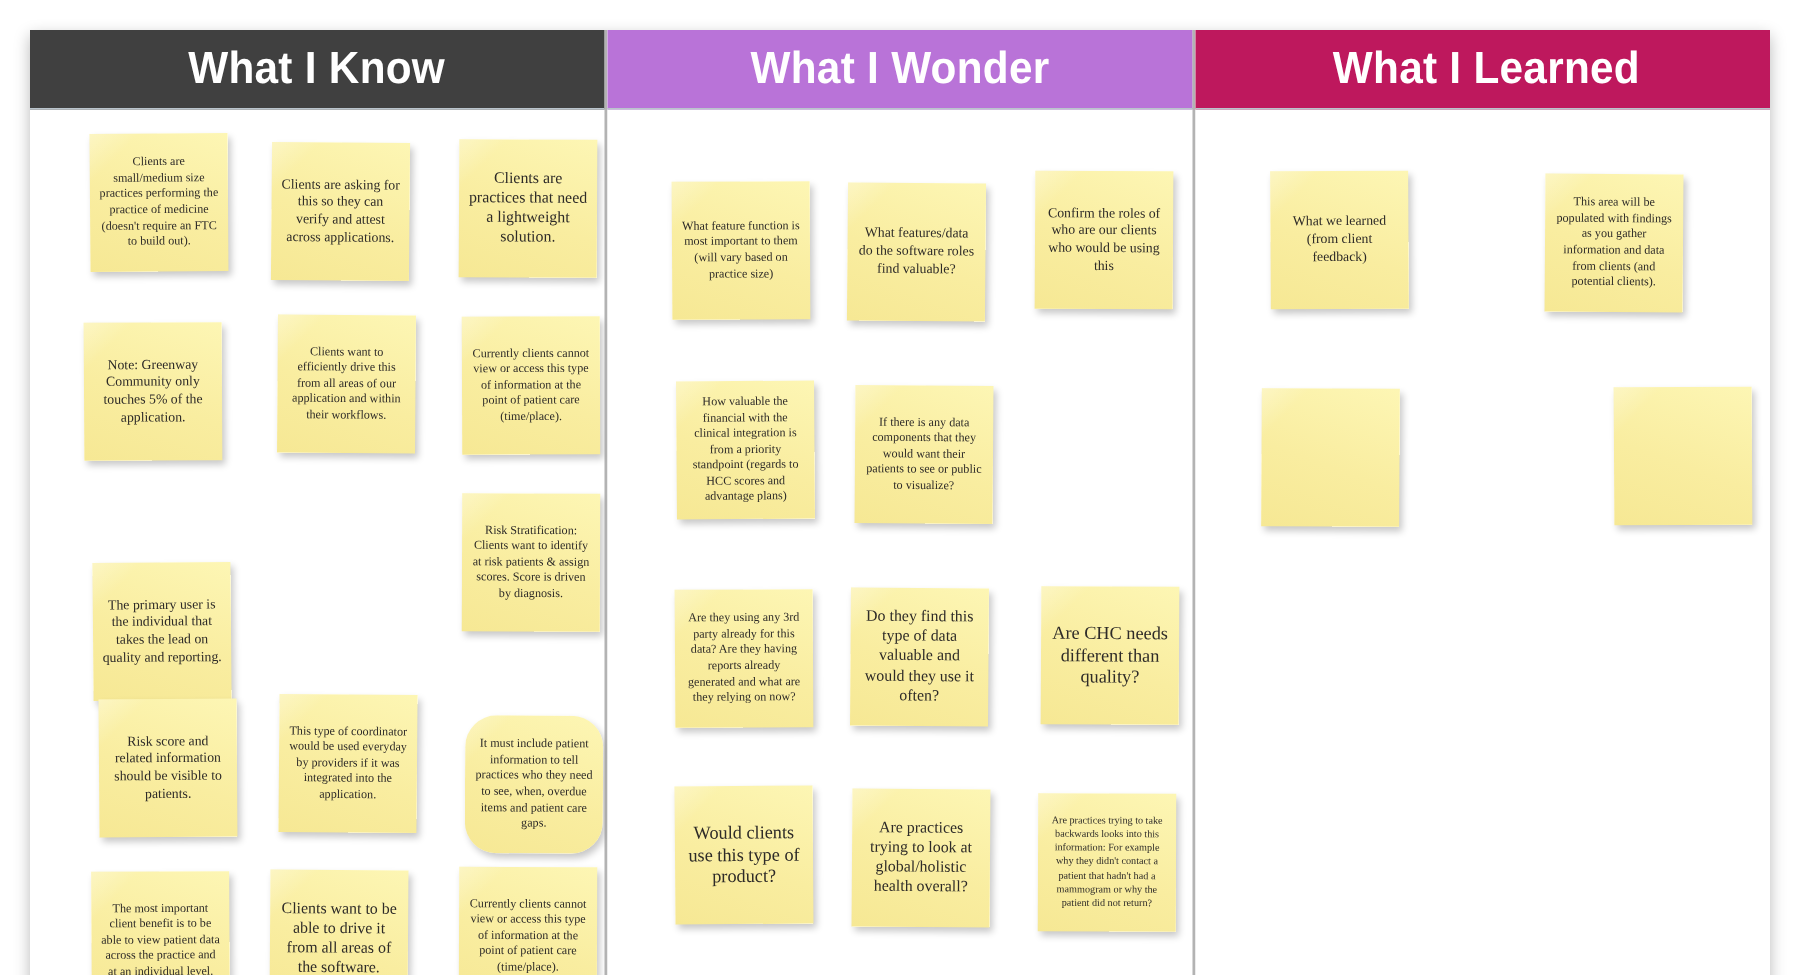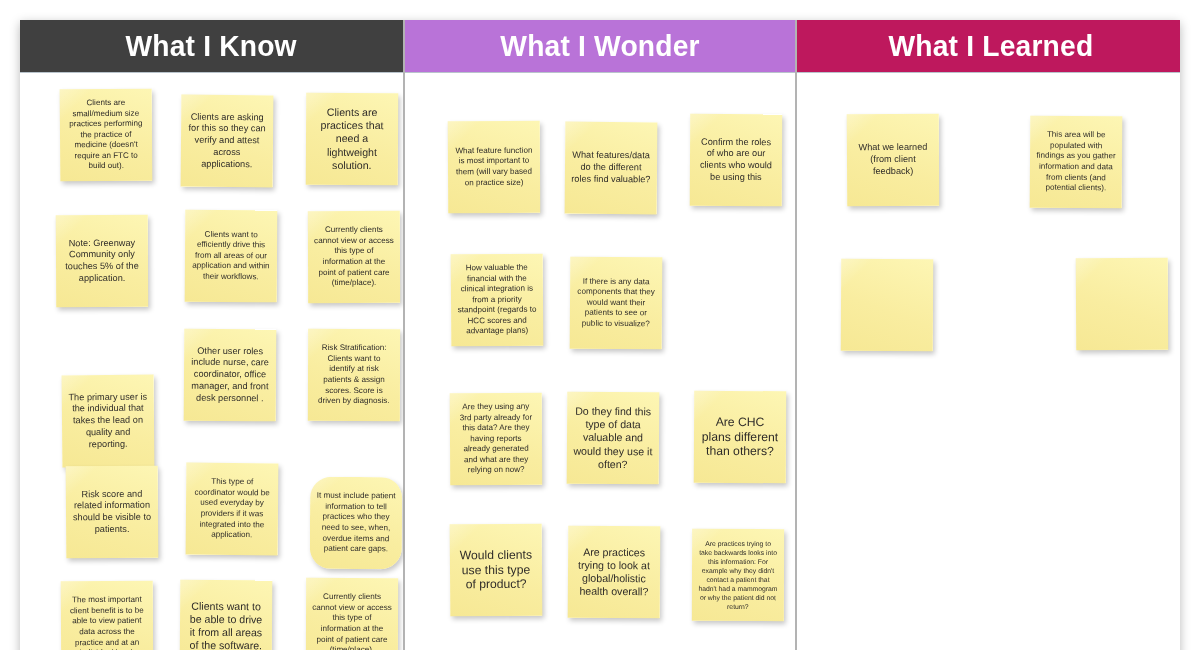--- a/index.html
+++ b/index.html
@@ -80,21 +80,21 @@
     position: absolute;
     width: 92px;
     height: 92px;
     box-sizing: border-box;
     padding: 5px 6px;
     display: flex;
     align-items: center;
     justify-content: center;
     text-align: center;
     color: #2e2b28;
-    font-family: Liberation Sans, sans-serif;
+    font-family: Liberation Serif, serif;
     background:
       linear-gradient(135deg, rgba(255,255,255,0.30) 0%, rgba(255,255,255,0.0) 18%),
       linear-gradient(200deg, #fdf6b4 0%, #f9eda0 55%, #f6e894 100%);
     box-shadow: 2px 3px 5px rgba(0,0,0,0.22);
   }
 
   .note-text {
     display: block;
     width: 100%;
     line-height: 1.16;
@@ -135,23 +135,20 @@
           </div>
           <div class="note" style="left: 165px; top: 137px; transform: rotate(0.4deg);">
             <span class="note-text fs-sm">Clients want to efficiently drive this from all areas of our application and within their workflows.</span>
           </div>
           <div class="note" style="left: 288px; top: 138px; transform: rotate(-0.2deg);">
             <span class="note-text fs-sm">Currently clients cannot view or access this type of information at the point of patient care (time/place).</span>
           </div>
           <div class="note" style="left: 42px; top: 255px; transform: rotate(-0.5deg); margin-top: 47px;">
             <span class="note-text fs-md">The primary user is the individual that takes the lead on quality and reporting.</span>
           </div>
-          <div class="note" style="left: 164px; top: 256px; transform: rotate(0.4deg);">
-            <span class="note-text fs-md">Other user roles include nurse, care coordinator, office manager, and front desk personnel .</span>
-          </div>
           <div class="note" style="left: 288px; top: 256px; transform: rotate(0.2deg);">
             <span class="note-text fs-sm">Risk Stratification: Clients want to identify at risk patients &amp; assign scores. Score is driven by diagnosis.</span>
           </div>
           <div class="note" style="left: 46px; top: 393px; transform: rotate(-0.4deg);">
             <span class="note-text fs-md">Risk score and related information should be visible to patients.</span>
           </div>
           <div class="note" style="left: 166px; top: 390px; transform: rotate(0.5deg);">
             <span class="note-text fs-sm">This type of coordinator would be used everyday by providers if it was integrated into the application.</span>
           </div>
           <div class="note" style="left: 290px; top: 404px; transform: rotate(0.3deg); border-radius: 21px;">
@@ -173,39 +170,39 @@
 
     <div class="column col-wonder">
       <div class="col-header" style="background: rgb(185, 115, 216);">
         <span class="col-header-title">What I Wonder</span>
       </div>
       <div class="notes-area">
           <div class="note" style="left: 43px; top: 48px; transform: rotate(-0.3deg);">
             <span class="note-text fs-sm">What feature function is most important to them (will vary based on practice size)</span>
           </div>
           <div class="note" style="left: 160px; top: 49px; transform: rotate(0.5deg);">
-            <span class="note-text fs-md">What features/data do the different roles find valuable?</span>
+            <span class="note-text fs-md">What features/data do the software roles find valuable?</span>
           </div>
           <div class="note" style="left: 285px; top: 41px; transform: rotate(0.3deg);">
             <span class="note-text fs-md">Confirm the roles of who are our clients who would be using this</span>
           </div>
           <div class="note" style="left: 46px; top: 181px; transform: rotate(-0.4deg);">
             <span class="note-text fs-sm">How valuable the financial with the clinical integration is from a priority standpoint (regards to HCC scores and advantage plans)</span>
           </div>
           <div class="note" style="left: 165px; top: 184px; transform: rotate(0.4deg);">
             <span class="note-text fs-sm">If there is any data components that they would want their patients to see or public to visualize?</span>
           </div>
           <div class="note" style="left: 45px; top: 320px; transform: rotate(-0.3deg);">
             <span class="note-text fs-sm">Are they using any 3rd party already for this data? Are they having reports already generated and what are they relying on now?</span>
           </div>
           <div class="note" style="left: 162px; top: 319px; transform: rotate(0.4deg);">
             <span class="note-text fs-lg">Do they find this type of data valuable and would they use it often?</span>
           </div>
           <div class="note" style="left: 289px; top: 318px; transform: rotate(0.3deg);">
-            <span class="note-text fs-xl">Are CHC plans different than others?</span>
+            <span class="note-text fs-xl">Are CHC needs different than quality?</span>
           </div>
           <div class="note" style="left: 45px; top: 451px; transform: rotate(-0.4deg);">
             <span class="note-text fs-xl">Would clients use this type of product?</span>
           </div>
           <div class="note" style="left: 163px; top: 453px; transform: rotate(0.4deg);">
             <span class="note-text fs-lg">Are practices trying to look at global/holistic health overall?</span>
           </div>
           <div class="note" style="left: 287px; top: 456px; transform: rotate(0.2deg);">
             <span class="note-text fs-xs">Are practices trying to take backwards looks into this information: For example why they didn't contact a patient that hadn't had a mammogram or why the patient did not return?</span>
           </div>

